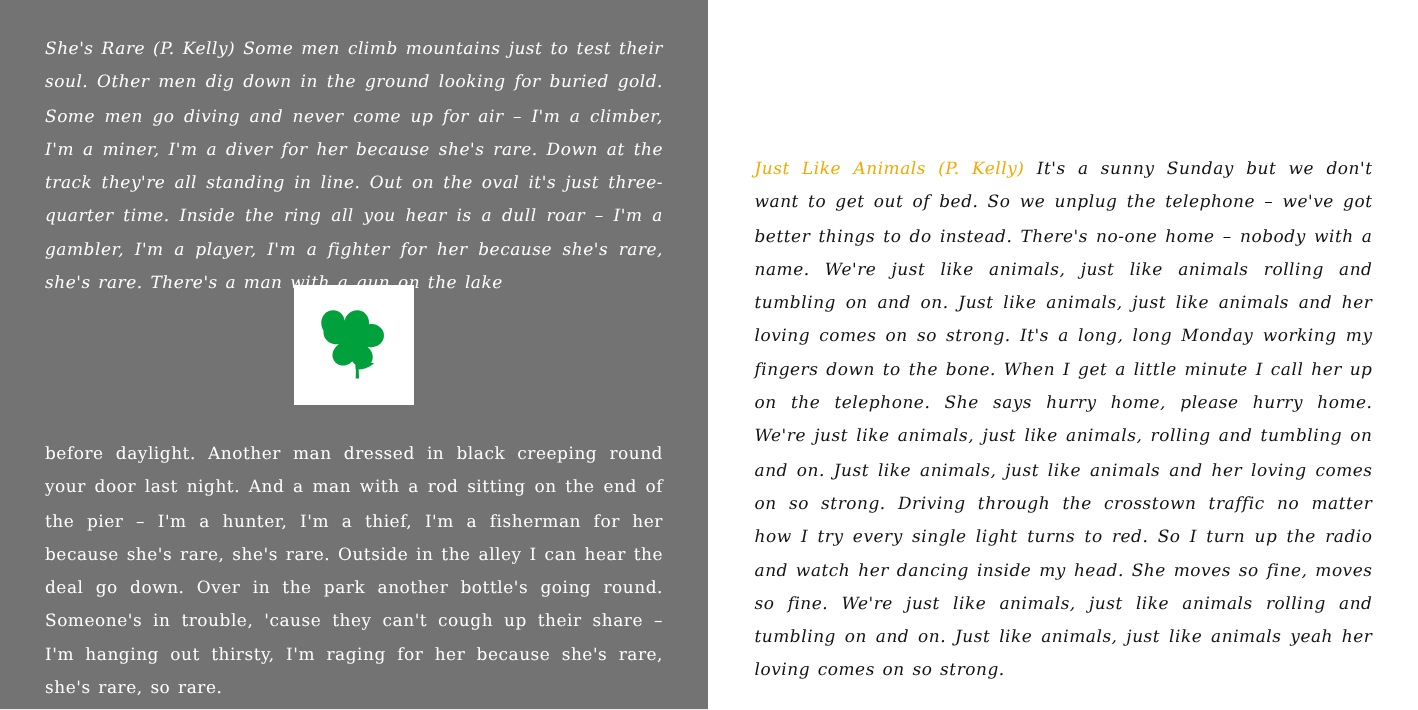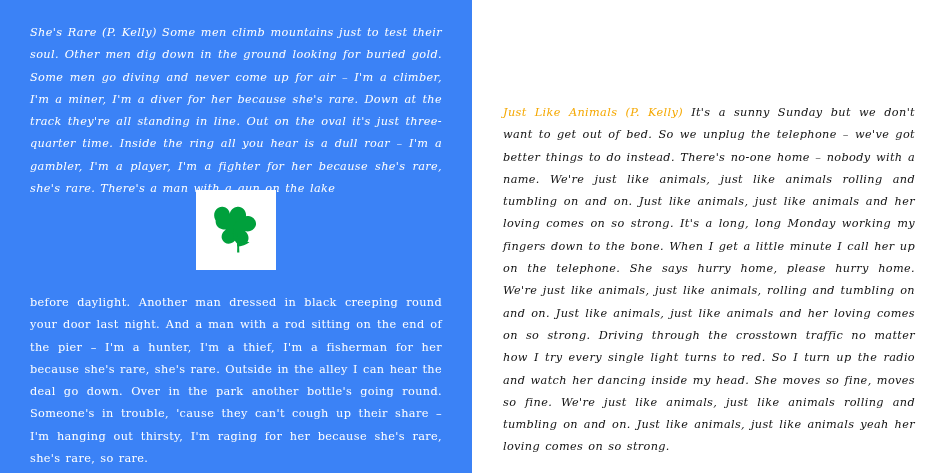--- a/index.html
+++ b/index.html
@@ -15,21 +15,21 @@
     overflow: hidden;
     font-family: "DejaVu Serif", serif;
   }
   
   .left-panel {
     position: absolute;
     left: 0;
     top: 0;
     width: 472px;
     height: 473px;
-    background: #3b82f6;
+    background: #737373;
   }
   .left-text {
     position: absolute;
     left: 30px;
     top: 22px;
     width: 412px;
     color: #ffffff;
     font-size: 11.3px;
     line-height: 22.3px;
     font-style: italic;

